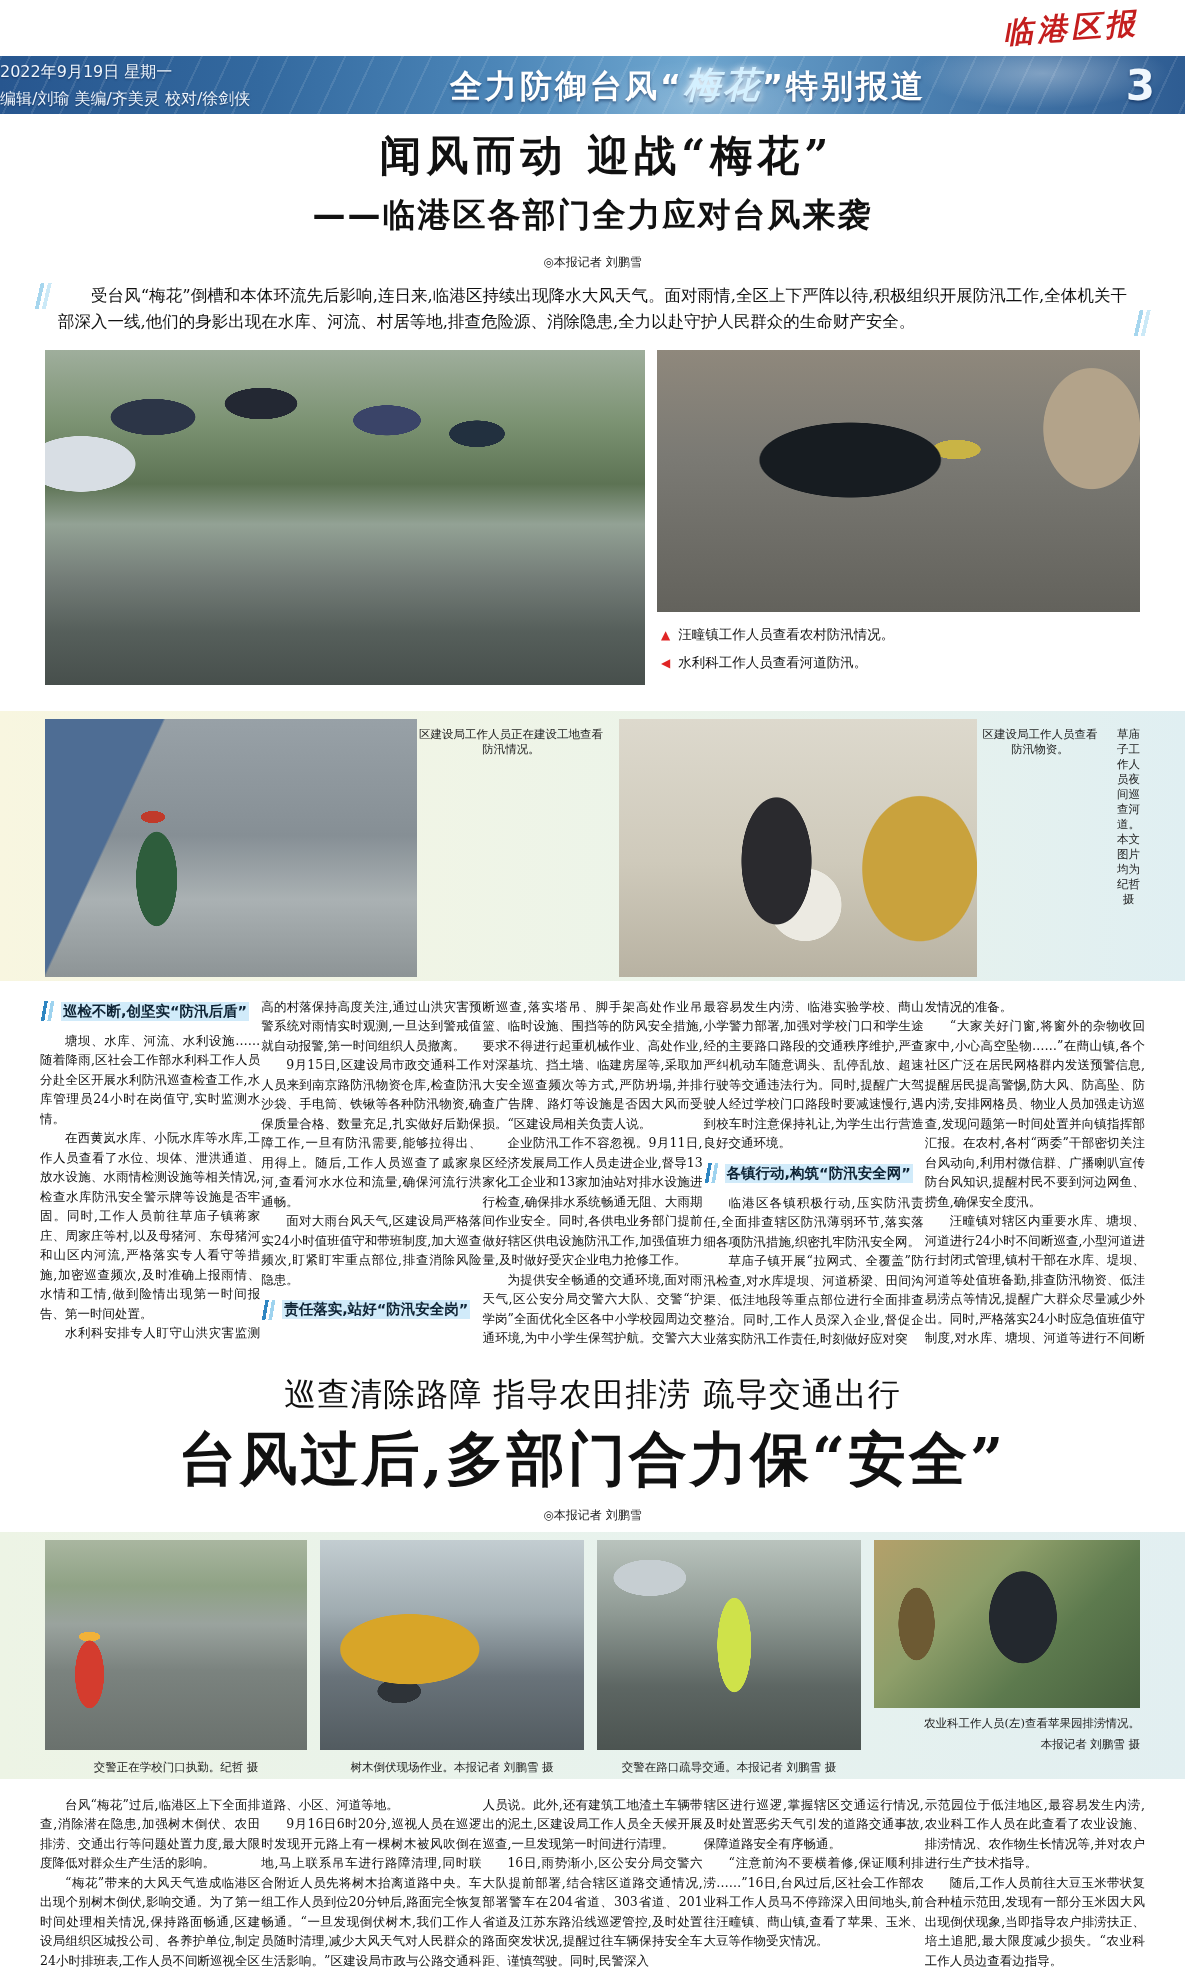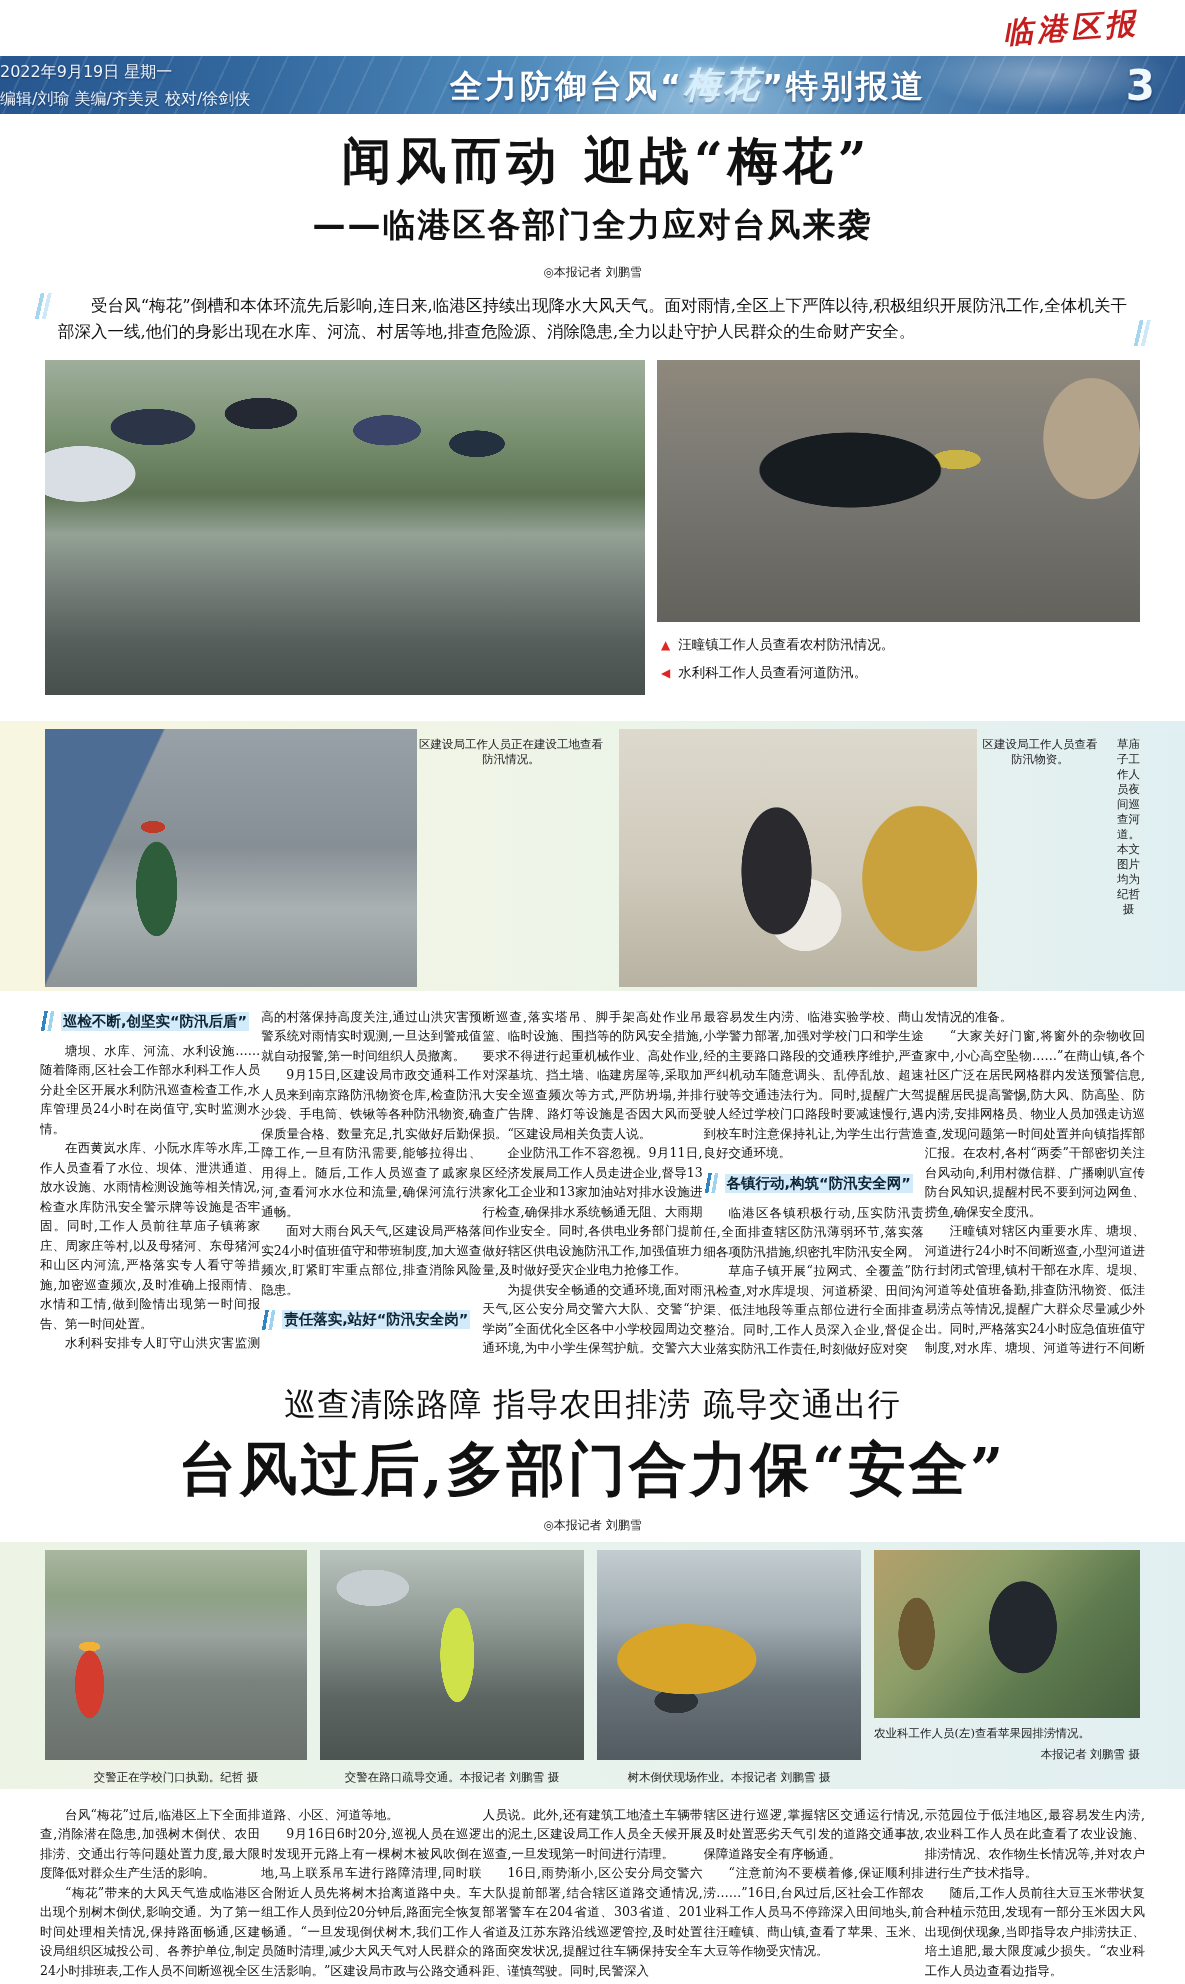--- a/index.html
+++ b/index.html
@@ -19,21 +19,21 @@
                color:#eef5fc;white-space:nowrap;text-shadow:0 1px 2px rgba(0,20,60,.5);}
   .banner-title{flex:1;text-align:center;font-family:"DejaVu Sans",sans-serif;font-weight:bold;
                 font-size:32px;letter-spacing:3px;white-space:nowrap;
                 text-shadow:0 2px 3px rgba(0,25,70,.5);}
   .banner-title .typhoon{font-family:"DejaVu Serif",serif;font-style:italic;color:#d4f0ff;font-size:36px;
                 text-shadow:0 0 7px #ffffff,0 2px 2px rgba(0,40,90,.55);}
   .page-num{padding-right:30px;font-size:42px;font-weight:bold;font-family:"DejaVu Sans",sans-serif;
             color:#f0f7fd;text-shadow:0 2px 3px rgba(0,25,70,.5);}
   
   .flow{position:absolute;top:114px;left:0;width:1185px;}
-  .headline{text-align:center;font-size:50px;font-weight:bold;letter-spacing:5px;margin:16px 0 0;line-height:1.25;padding-left:28px;}
+  .headline{text-align:center;font-size:42px;font-weight:bold;letter-spacing:5px;margin:16px 0 0;line-height:1.25;padding-left:28px;}
   .subhead{text-align:center;font-size:33px;font-family:"DejaVu Sans",sans-serif;font-weight:600;
            letter-spacing:2px;margin:10px 0 16px;}
   .byline{text-align:center;font-size:12px;color:#222;margin:12px 0 0;font-family:"DejaVu Sans",sans-serif;}
   .lead{position:relative;margin:12px 58px 0;font-size:16.5px;line-height:1.62;text-align:justify;
         text-indent:2em;font-weight:500;}
   .deco{position:absolute;width:18px;height:26px;
         background:linear-gradient(103deg,transparent 0 28%,#a6d6ee 28% 44%,transparent 44% 58%,#cbe9f7 58% 74%,transparent 74%);}
   .deco-l{left:-24px;top:0;}
   .deco-r{right:-24px;bottom:0;}
   
@@ -107,21 +107,21 @@
       linear-gradient(180deg,#b9c3bd 0%,#8f9a94 35%,#5d6663 70%,#4c5451 100%);}
   .photo-crane{width:264px;height:210px;background:
       radial-gradient(115px 58px at 34% 52%,#d8a528 60%,transparent 61%),
       radial-gradient(36px 20px at 30% 72%,#2e3338 60%,transparent 61%),
       linear-gradient(180deg,#c3cdd1 0%,#9fabb0 35%,#69737a 65%,#525b60 100%);}
   .photo-orchard{width:268px;height:168px;background:
       radial-gradient(56px 76px at 56% 46%,#23282e 60%,transparent 61%),
       radial-gradient(30px 60px at 16% 50%,#6d5a33 60%,transparent 61%),
       linear-gradient(135deg,#b4a06a 0%,#8f9f6a 35%,#5d7a4e 65%,#47603f 100%);}
   .r3cap{text-align:center;font-size:11.5px;margin-top:10px;color:#222;}
-  .r3cap4a{text-align:left;font-size:11.5px;margin-top:8px;color:#222;}
+  .r3cap4a{text-align:right;font-size:11.5px;margin-top:8px;color:#222;}
   .r3cap4b{text-align:right;font-size:11.5px;margin-top:6px;color:#222;}
 </style>
 </head>
 <body>
 
 <div class="page">
 
   <div class="brand">临港区报</div>
 
   <div class="banner">
@@ -220,26 +220,26 @@
     <h1 class="headline2">台风过后,多部门合力保“安全”</h1>
     <div class="byline">◎本报记者  刘鹏雪</div>
 
     <div class="band band3">
       <div class="row3">
         <div class="r3item">
           <div class="photo photo-crosswalk"></div>
           <div class="r3cap">交警正在学校门口执勤。纪哲  摄</div>
         </div>
         <div class="r3item">
+          <div class="photo photo-crane"></div>
+          <div class="r3cap">树木倒伏现场作业。本报记者  刘鹏雪  摄</div>
+        </div>
+        <div class="r3item">
           <div class="photo photo-police"></div>
           <div class="r3cap">交警在路口疏导交通。本报记者  刘鹏雪  摄</div>
-        </div>
-        <div class="r3item">
-          <div class="photo photo-crane"></div>
-          <div class="r3cap">树木倒伏现场作业。本报记者  刘鹏雪  摄</div>
         </div>
         <div class="r3item" style="flex:1">
           <div class="photo photo-orchard" style="width:auto"></div>
           <div class="r3cap4a">农业科工作人员(左)查看苹果园排涝情况。</div>
           <div class="r3cap4b">本报记者  刘鹏雪  摄</div>
         </div>
       </div>
     </div>
 
     <div class="cols cols2">

